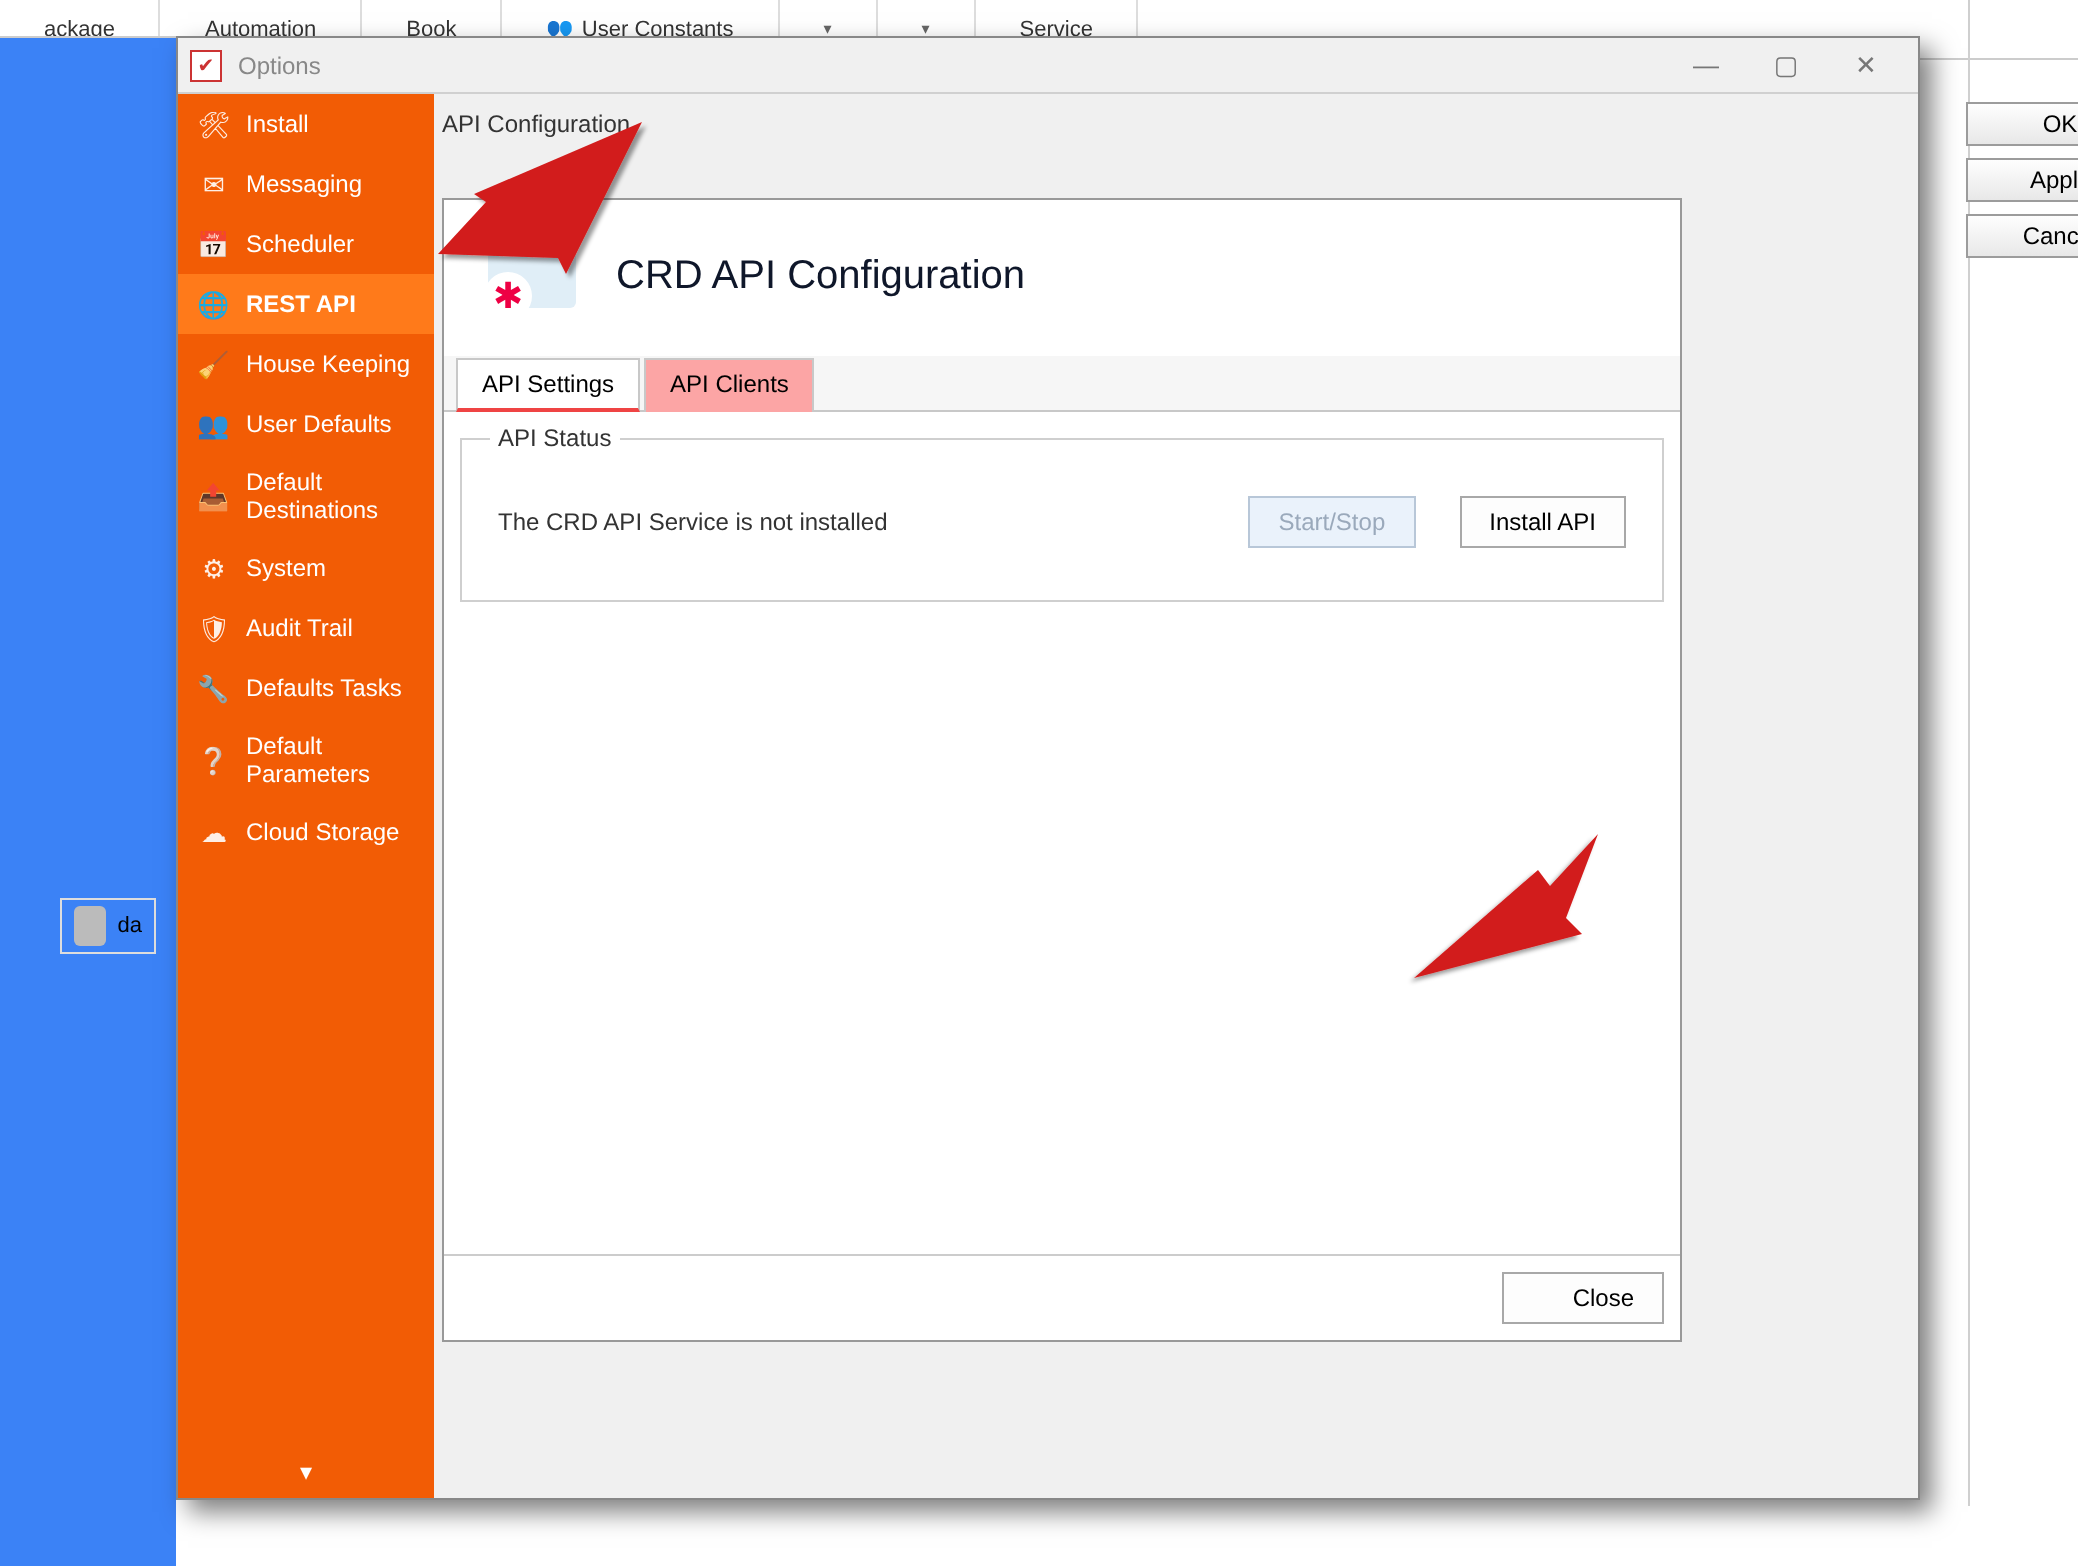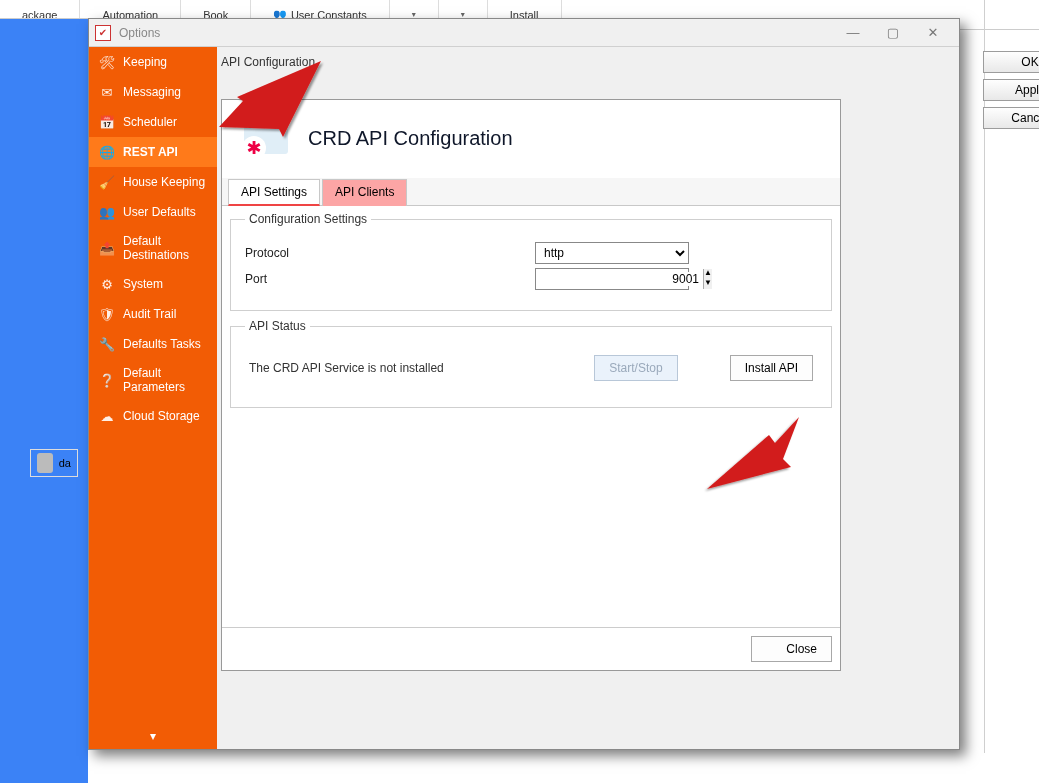--- a/index.html
+++ b/index.html
@@ -270,31 +270,30 @@
   border-left:1px solid #aaa;
 }
 .spinner .spin-btns span{
   height:10px;line-height:8px;font-size:8px;text-align:center;background:#f0f0f0;cursor:pointer;
 }
 
 .status-row {
   display:flex;
   align-items:center;
   padding: 10px 4px;
-  gap: 44px;
 }
 .status-text { flex:1; font-size:12px; color:#333; }
 .btn {
   height:26px;
   padding:0 14px;
   border:1px solid #a8a8a8;
   background:#fdfdfd;
   font-size:12px;
   cursor:pointer;
-  margin-left:8px;
+  margin-left:22px;
 }
 .btn[disabled]{
   background:#eaf2fb;
   color:#9aa9bb;
   border-color:#b8c7d8;
   cursor:default;
 }
 
 .content-footer {
   border-top:1px solid #ccc;
@@ -328,21 +327,21 @@
       <span style="color:#c78;">👥</span>
       <span>User Constants</span>
     </div>
   <div class="tb-item">
       <span class="caret">▾</span>
     </div>
   <div class="tb-item">
       <span class="caret">▾</span>
     </div>
   <div class="tb-item">
-      <span>Install</span>
+      <span>Service</span>
     </div>
 </div>
 
 <div class="left-strip">
   <div class="left-tag">
     <span class="blob"></span>
     <span>da</span>
   </div>
 </div>
 
@@ -354,21 +353,21 @@
     <span>Options</span>
     <span class="spacer"></span>
     <span class="win-btn">—</span>
     <span class="win-btn">▢</span>
     <span class="win-btn close">✕</span>
   </div>
   <div class="modal-body">
     <div class="sidebar">
       <div class="sidebar-item">
           <span class="s-icon">🛠</span>
-          <span>Keeping</span>
+          <span>Install</span>
         </div>
       <div class="sidebar-item">
           <span class="s-icon">✉</span>
           <span>Messaging</span>
         </div>
       <div class="sidebar-item">
           <span class="s-icon">📅</span>
           <span>Scheduler</span>
         </div>
       <div class="sidebar-item active">
@@ -427,39 +426,20 @@
           </div>
           <div class="cfg-title">CRD API Configuration</div>
         </div>
 
         <div class="tabs">
           <div class="tab active">API Settings</div>
           <div class="tab">API Clients</div>
         </div>
 
         <div class="tab-body">
-          <fieldset class="groupbox">
-            <legend>Configuration Settings</legend>
-            <div class="form-row">
-              <label>Protocol</label>
-              <select>
-                <option>http</option>
-              </select>
-            </div>
-            <div class="form-row">
-              <label>Port</label>
-              <div class="spinner">
-                <input type="text" value="9001" style="">
-                <div class="spin-btns">
-                  <span>▲</span>
-                  <span>▼</span>
-                </div>
-              </div>
-            </div>
-          </fieldset>
 
           <fieldset class="groupbox">
             <legend>API Status</legend>
             <div class="status-row">
               <div class="status-text">The CRD API Service is not installed</div>
               <button class="btn" disabled="">Start/Stop</button>
               <button class="btn">Install API</button>
             </div>
           </fieldset>
         </div>

